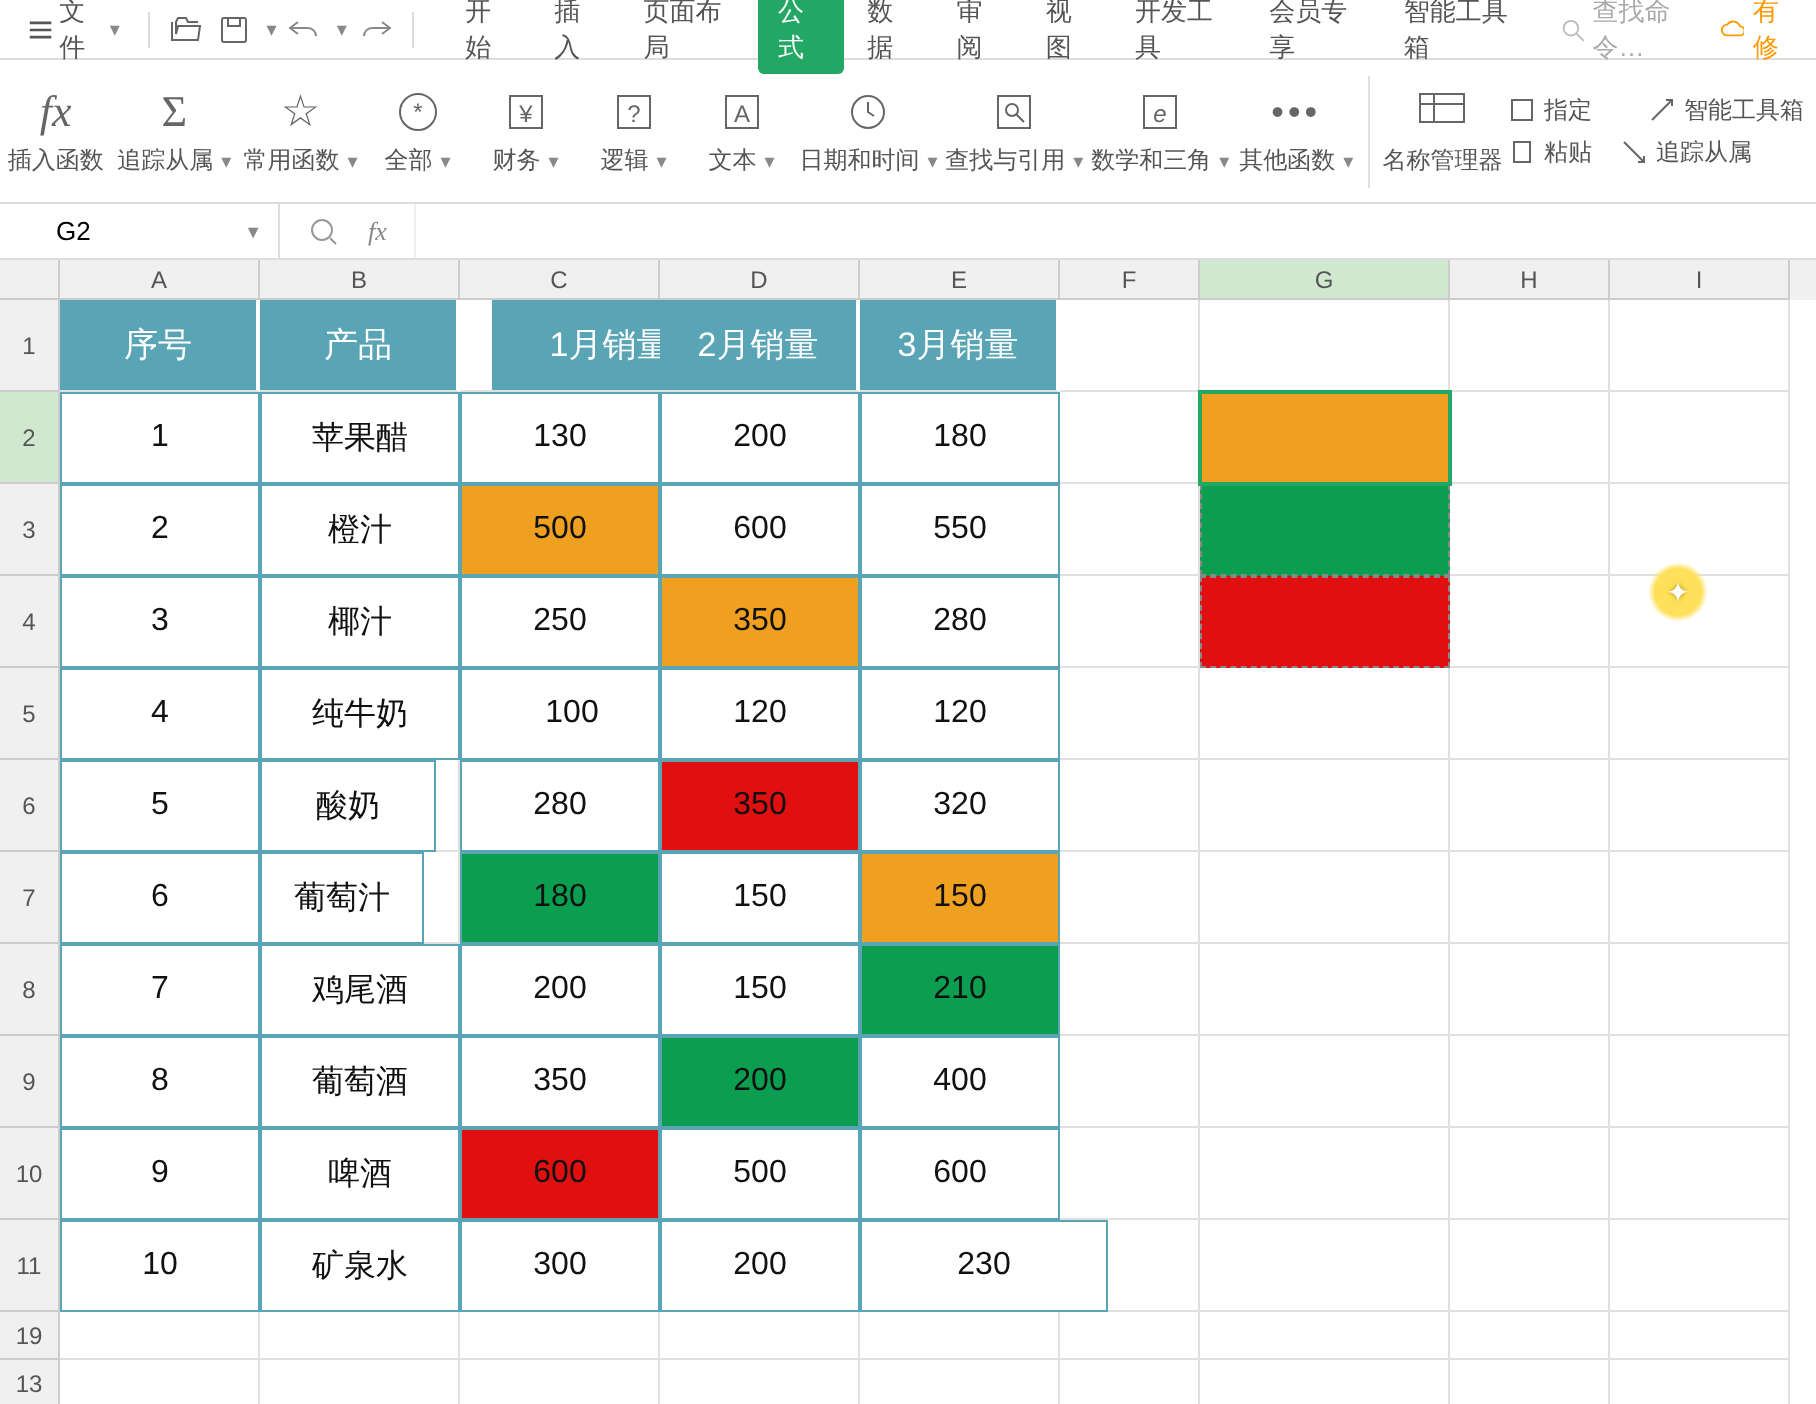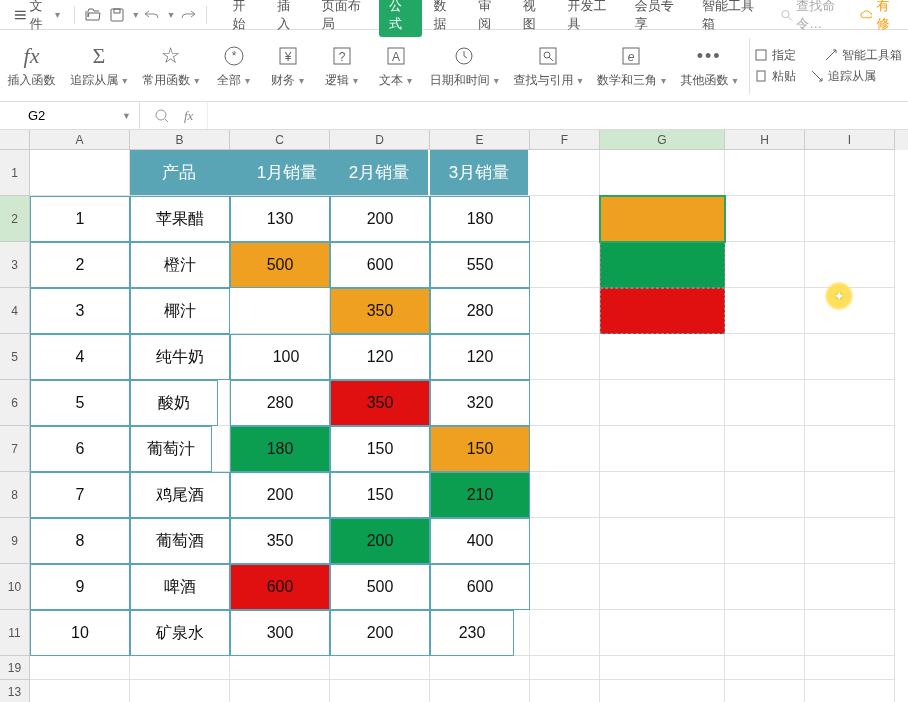--- a/index.html
+++ b/index.html
@@ -246,20 +246,31 @@
   <div class="rib-btn">
     <div class="ico">
         <span style="font-size:18px;letter-spacing:2px">•••</span>
       </div>
     <div class="rib-label">
         <span>其他函数</span>
         <span class="menu-chev">▾</span>
       </div>
   </div>
   <div class="rib-sep"></div>
+  <div class="rib-btn">
+    <div class="ico">
+        <svg width="26" height="22" viewBox="0 0 26 22">
+          <rect x="2" y="2" width="22" height="14" fill="none" stroke="#666"></rect>
+          <path d="M2 7h22M9 2v14" stroke="#666"></path>
+        </svg>
+      </div>
+    <div class="rib-label">
+        <span>名称管理器</span>
+      </div>
+  </div>
   <div class="rib-right">
     <div style="display:flex;gap:28px">
       <div class="rib-right-row">
           <svg width="14" height="14" viewBox="0 0 14 14">
             <rect x="2" y="2" width="10" height="10" fill="none" stroke="#666"></rect>
           </svg>
           <span>指定</span>
         </div>
       <div class="rib-right-row">
           <svg width="14" height="14" viewBox="0 0 14 14">
@@ -442,36 +453,38 @@
         <div class="cell " style="left: 775px; top: 506px; width: 90px; height: 24px;"></div>
         <div class="cell " style="left: 0px; top: 530px; width: 100px; height: 24px;"></div>
         <div class="cell " style="left: 100px; top: 530px; width: 100px; height: 24px;"></div>
         <div class="cell " style="left: 200px; top: 530px; width: 100px; height: 24px;"></div>
         <div class="cell " style="left: 300px; top: 530px; width: 100px; height: 24px;"></div>
         <div class="cell " style="left: 400px; top: 530px; width: 100px; height: 24px;"></div>
         <div class="cell " style="left: 500px; top: 530px; width: 70px; height: 24px;"></div>
         <div class="cell " style="left: 570px; top: 530px; width: 125px; height: 24px;"></div>
         <div class="cell " style="left: 695px; top: 530px; width: 80px; height: 24px;"></div>
         <div class="cell " style="left: 775px; top: 530px; width: 90px; height: 24px;"></div>
+        <div class="cell hdr-cell" style="left: 0px; top: 0px; width: 100px; height: 46px;">序号</div>
         <div class="cell hdr-cell" style="left: 100px; top: 0px; width: 100px; height: 46px;">产品</div>
-        <div class="cell hdr-cell" style="left: 198px; top: 0px; width: 120px; height: 46px;">1月销量</div>
+        <div class="cell hdr-cell" style="left: 216px; top: 0px; width: 120px; height: 46px;">1月销量</div>
         <div class="cell hdr-cell" style="left: 300px; top: 0px; width: 100px; height: 46px;">2月销量</div>
         <div class="cell hdr-cell" style="left: 400px; top: 0px; width: 100px; height: 46px;">3月销量</div>
         <div class="cell tbl-cell" style="left: 0px; top: 46px; width: 100px; height: 46px;">1</div>
         <div class="cell tbl-cell" style="left: 100px; top: 46px; width: 100px; height: 46px;">苹果醋</div>
         <div class="cell tbl-cell " style="left: 200px; top: 46px; width: 100px; height: 46px;">130</div>
         <div class="cell tbl-cell " style="left: 300px; top: 46px; width: 100px; height: 46px;">200</div>
         <div class="cell tbl-cell " style="left: 400px; top: 46px; width: 100px; height: 46px;">180</div>
         <div class="cell tbl-cell" style="left: 0px; top: 92px; width: 100px; height: 46px;">2</div>
         <div class="cell tbl-cell" style="left: 100px; top: 92px; width: 100px; height: 46px;">橙汁</div>
         <div class="cell tbl-cell c-orange" style="left: 200px; top: 92px; width: 100px; height: 46px;">500</div>
         <div class="cell tbl-cell " style="left: 300px; top: 92px; width: 100px; height: 46px;">600</div>
         <div class="cell tbl-cell " style="left: 400px; top: 92px; width: 100px; height: 46px;">550</div>
         <div class="cell tbl-cell" style="left: 0px; top: 138px; width: 100px; height: 46px;">3</div>
         <div class="cell tbl-cell" style="left: 100px; top: 138px; width: 100px; height: 46px;">椰汁</div>
+        <div class="cell tbl-cell " style="left: 200px; top: 138px; width: 100px; height: 46px;">250</div>
         <div class="cell tbl-cell c-orange" style="left: 300px; top: 138px; width: 100px; height: 46px;">350</div>
         <div class="cell tbl-cell " style="left: 400px; top: 138px; width: 100px; height: 46px;">280</div>
         <div class="cell tbl-cell" style="left: 0px; top: 184px; width: 100px; height: 46px;">4</div>
         <div class="cell tbl-cell" style="left: 100px; top: 184px; width: 100px; height: 46px;">纯牛奶</div>
         <div class="cell tbl-cell " style="left: 200px; top: 184px; width: 100px; height: 46px; padding-left: 12px;">100</div>
         <div class="cell tbl-cell " style="left: 300px; top: 184px; width: 100px; height: 46px;">120</div>
         <div class="cell tbl-cell " style="left: 400px; top: 184px; width: 100px; height: 46px;">120</div>
         <div class="cell tbl-cell" style="left: 0px; top: 230px; width: 100px; height: 46px;">5</div>
         <div class="cell tbl-cell" style="left: 100px; top: 230px; width: 88px; height: 46px;">酸奶</div>
         <div class="cell tbl-cell " style="left: 200px; top: 230px; width: 100px; height: 46px;">280</div>
@@ -494,20 +507,20 @@
         <div class="cell tbl-cell " style="left: 400px; top: 368px; width: 100px; height: 46px;">400</div>
         <div class="cell tbl-cell" style="left: 0px; top: 414px; width: 100px; height: 46px;">9</div>
         <div class="cell tbl-cell" style="left: 100px; top: 414px; width: 100px; height: 46px;">啤酒</div>
         <div class="cell tbl-cell c-red" style="left: 200px; top: 414px; width: 100px; height: 46px;">600</div>
         <div class="cell tbl-cell " style="left: 300px; top: 414px; width: 100px; height: 46px;">500</div>
         <div class="cell tbl-cell " style="left: 400px; top: 414px; width: 100px; height: 46px;">600</div>
         <div class="cell tbl-cell" style="left: 0px; top: 460px; width: 100px; height: 46px;">10</div>
         <div class="cell tbl-cell" style="left: 100px; top: 460px; width: 100px; height: 46px;">矿泉水</div>
         <div class="cell tbl-cell " style="left: 200px; top: 460px; width: 100px; height: 46px;">300</div>
         <div class="cell tbl-cell " style="left: 300px; top: 460px; width: 100px; height: 46px;">200</div>
-        <div class="cell tbl-cell " style="left: 400px; top: 460px; width: 84px; height: 46px;">230</div>
+        <div class="cell tbl-cell " style="left: 400px; top: 460px; width: 124px; height: 46px;">230</div>
         <div class="cell dotted-box c-orange sel-cell" style="left: 570px; top: 46px; width: 125px; height: 46px;"></div>
         <div class="cell dotted-box c-green" style="left: 570px; top: 92px; width: 125px; height: 46px;"></div>
         <div class="cell dotted-box c-red" style="left: 570px; top: 138px; width: 125px; height: 46px;"></div>
       </div>
   </div>
   <div class="cursor-star" style="left:824px; top:151px"></div>
 </div>
 
 </body></html>

